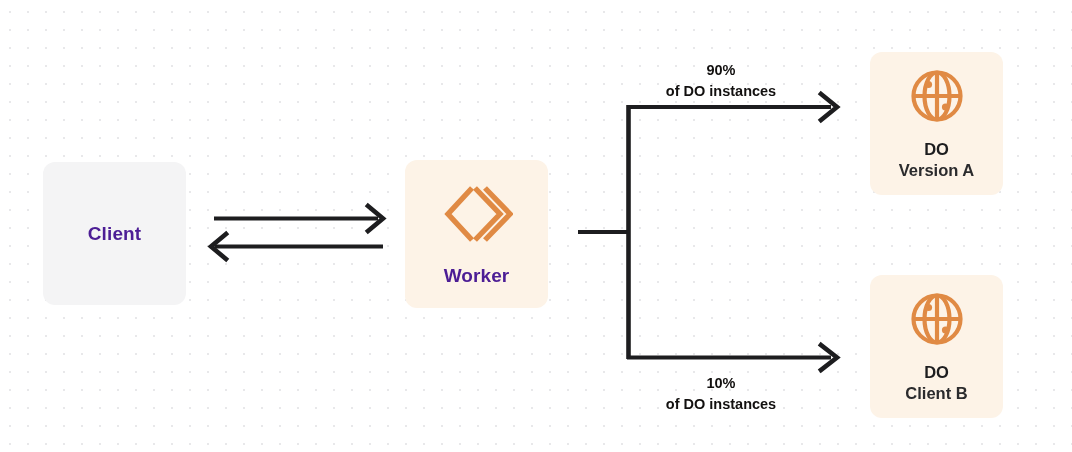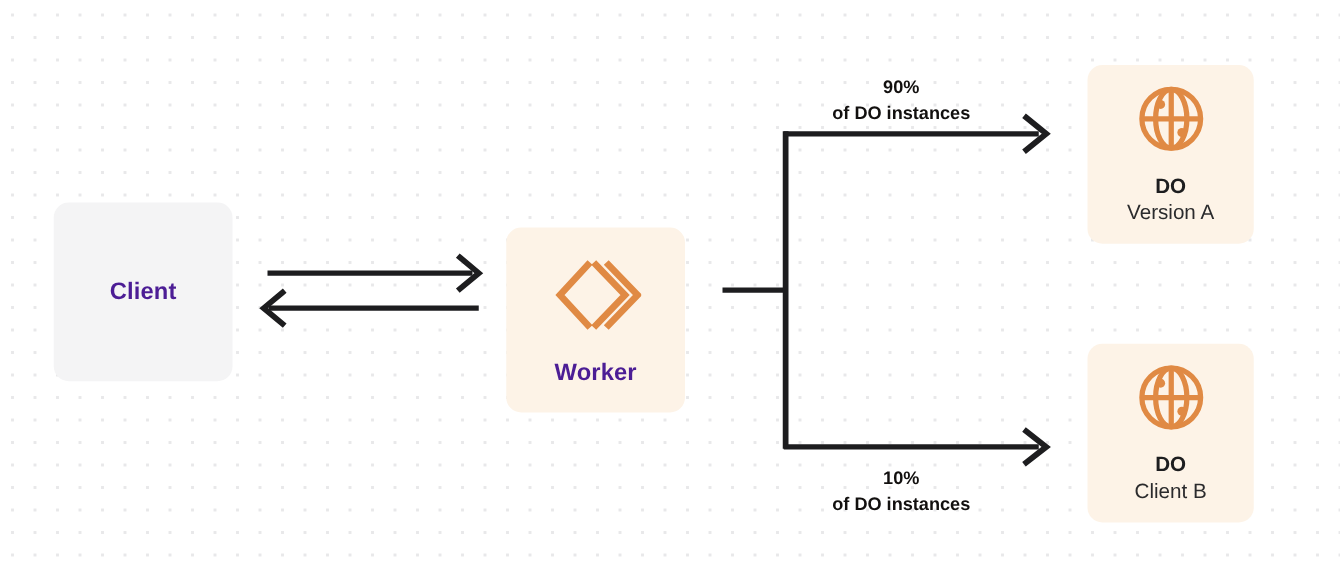--- a/index.html
+++ b/index.html
@@ -28,21 +28,21 @@
     align-items: center;
     justify-content: center;
     box-sizing: border-box;
   }
   .node-client {
     left: 43px;  top: 162px;
     width: 143px; height: 143px;
     background: #f4f4f5;
   }
   .node-worker {
-    left: 405px; top: 182px;
+    left: 405px; top: 160px;
     width: 143px; height: 148px;
     background: #fdf3e7;
   }
   .node-do-a {
     left: 870px; top: 52px;
     width: 133px; height: 143px;
     background: #fdf3e7;
   }
   .node-do-b {
     left: 870px; top: 275px;
@@ -57,21 +57,21 @@
     letter-spacing: .1px;
   }
   .node-label-sm {
     font-size: 16.5px;
     font-weight: bold;
     color: #1d1d1f;
     line-height: 1.25;
   }
   .node-sublabel {
     font-size: 16.5px;
-    font-weight: normal;
+    font-weight: bold;
     color: #2b2b2d;
     line-height: 1.3;
   }
 
   .worker-icon { margin-bottom: 14px; display:block; }
   .do-icon { margin-bottom: 9px; display:block; }
 
   
   .wire { position: absolute; }
 

